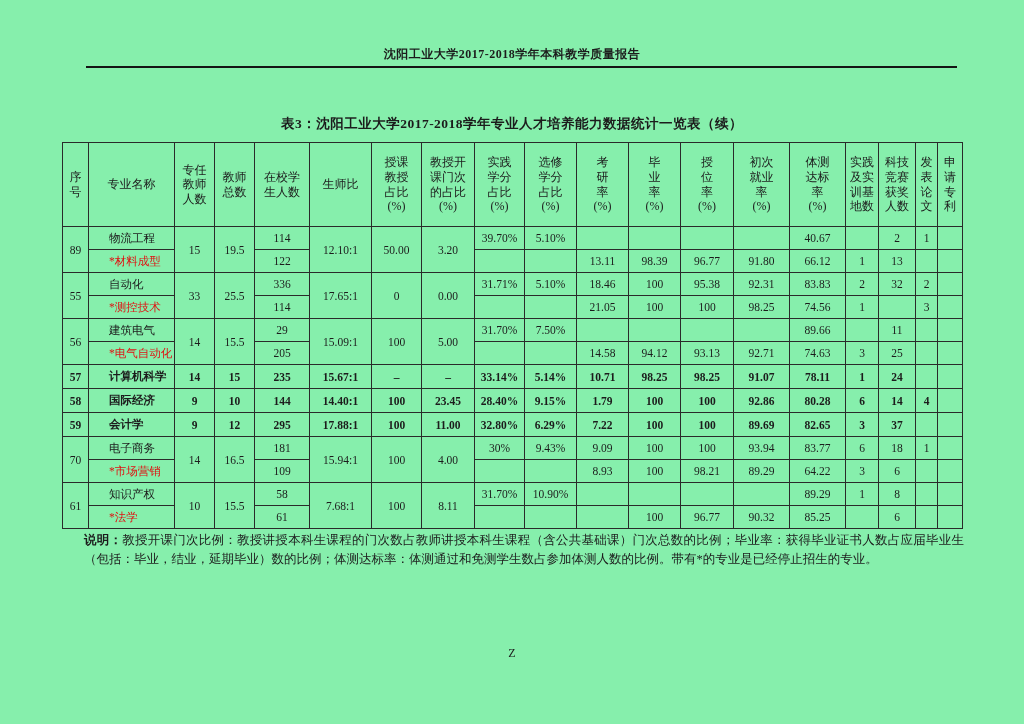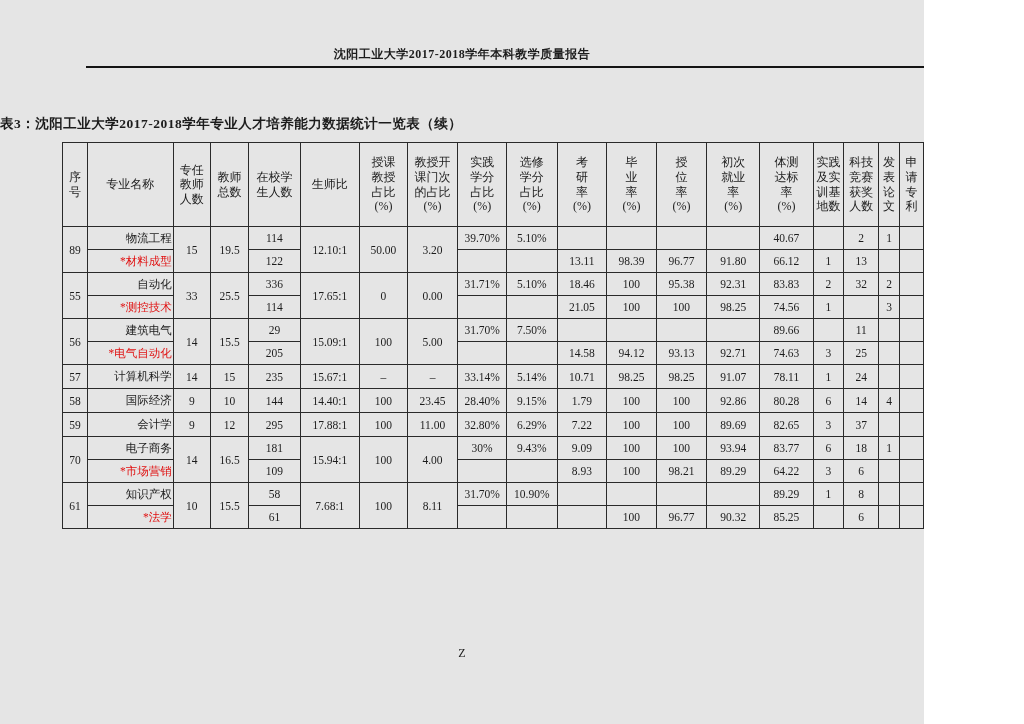--- a/index.html
+++ b/index.html
@@ -1,53 +1,53 @@
 <!DOCTYPE html>
 <html><head>
 <meta charset="utf-8">
 <style>
   html,body { margin:0; padding:0; background:#ffffff; }
   body {
     width:1024px; height:724px;
     font-family:"Liberation Serif","DejaVu Serif",serif;
     color:#1c1c1c;
   }
-  .page { position:relative; width:924px; height:724px; background:#e5e5e5; overflow:hidden; }
+  .page { position:relative; width:1024px; height:724px; background:#86efac; overflow:hidden; }
 
   .doc-header {
     position:absolute; top:46px; left:0; width:100%;
     text-align:center; font-size:12px; font-weight:bold; letter-spacing:.5px;
   }
   .header-rule {
     position:absolute; top:66px; left:86px; width:871px; height:2px;
     background:#141414;
   }
   .table-title {
     position:absolute; top:115px; left:0; width:100%;
-    text-align:left; font-size:13.5px; font-weight:bold; letter-spacing:.5px;
+    text-align:center; font-size:13.5px; font-weight:bold; letter-spacing:.5px;
   }
 
   table.stats {
     position:absolute; left:62px; top:142px;
     border-collapse:collapse; table-layout:fixed;
   }
   .stats th, .stats td {
     border:1px solid #2a2a2a;
     text-align:center; vertical-align:middle;
     padding:0 1px; overflow:hidden;
     font-size:11.5px;
   }
   .stats th {
     font-weight:normal; white-space:pre-line; line-height:1.22; font-size:12px;
     padding:2px 0;
   }
   .stats thead tr { height:84px; }
   .stats tr.sub    { height:23px; }
-  .stats tr.single { height:24px; }
-  .stats td.major  { text-align:right; padding-left:20px; white-space:nowrap; }
+  .stats tr.single { height:24px;font-weight:bold; }
+  .stats td.major  { text-align:left; padding-left:20px; white-space:nowrap; }
   .red { color:#e01212; font-weight:normal; }
 
   .notes {
     position:absolute; left:84px; top:531px; width:880px;
     font-size:12.5px; line-height:1.55; text-align:justify;
   }
   .notes b { font-weight:bold; }
 
   .page-number {
     position:absolute; top:646px; left:0; width:100%;
@@ -393,16 +393,19 @@
           <td>90.32</td>
           <td>85.25</td>
           <td></td>
           <td>6</td>
           <td></td>
           <td></td>
         </tr>
       </tbody>
   </table>
 
+  <div class="notes">
+    <b>说明：</b><span>教授开课门次比例：教授讲授本科生课程的门次数占教师讲授本科生课程（含公共基础课）门次总数的比例；毕业率：获得毕业证书人数占应届毕业生（包括：毕业，结业，延期毕业）数的比例；体测达标率：体测通过和免测学生数占参加体测人数的比例。带有*的专业是已经停止招生的专业。</span>
+  </div>
 
   <div class="page-number">Z</div>
 
 </div>
 
 </body></html>

